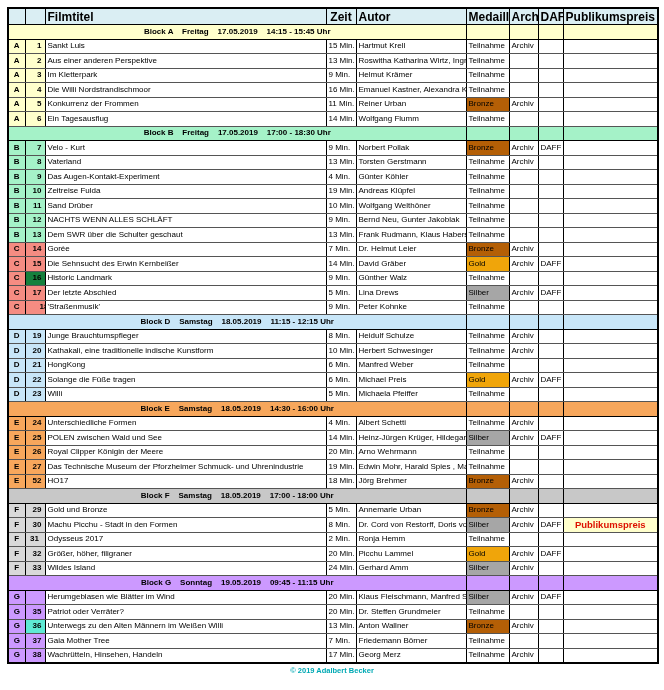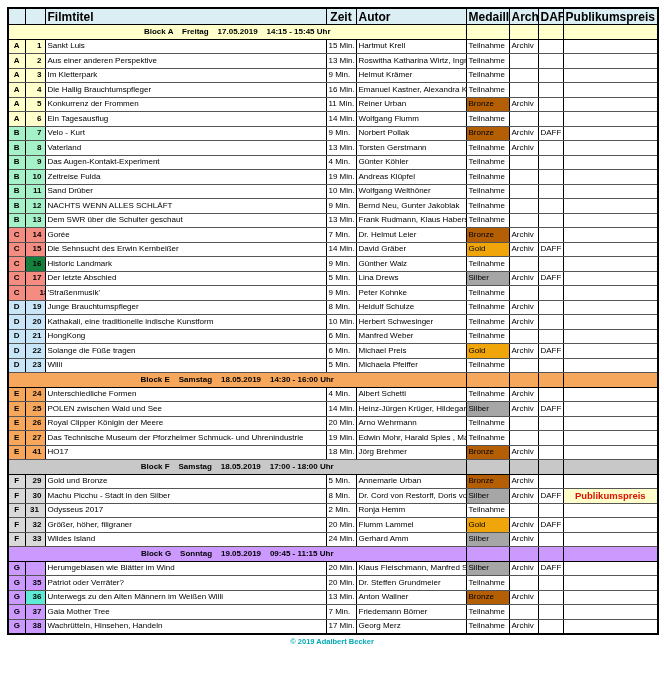--- a/index.html
+++ b/index.html
@@ -106,21 +106,21 @@
           <td class="c-zeit">9 Min.</td>
           <td class="c-autor">Helmut Krämer</td>
           <td class="c-medal">Teilnahme</td>
           <td class="c-archiv"></td>
           <td class="c-daff"></td>
           <td class="c-preis"></td>
         </tr>
         <tr>
           <td class="c-letter" style="background: rgb(255, 255, 204);">A</td>
           <td class="c-num" style="background: rgb(255, 255, 204);">4</td>
-          <td class="c-title">Die Hallig Brauchtumspfleger</td>
+          <td class="c-title">Die Willi Nordstrandischmoor</td>
           <td class="c-zeit">16 Min.</td>
           <td class="c-autor">Emanuel Kastner, Alexandra Kastner</td>
           <td class="c-medal">Teilnahme</td>
           <td class="c-archiv"></td>
           <td class="c-daff"></td>
           <td class="c-preis"></td>
         </tr>
         <tr>
           <td class="c-letter" style="background: rgb(255, 255, 204);">A</td>
           <td class="c-num" style="background: rgb(255, 255, 204);">5</td>
@@ -136,20 +136,27 @@
           <td class="c-letter" style="background: rgb(255, 255, 204);">A</td>
           <td class="c-num" style="background: rgb(255, 255, 204);">6</td>
           <td class="c-title">Ein Tagesausflug</td>
           <td class="c-zeit">14 Min.</td>
           <td class="c-autor">Wolfgang Flumm</td>
           <td class="c-medal">Teilnahme</td>
           <td class="c-archiv"></td>
           <td class="c-daff"></td>
           <td class="c-preis"></td>
         </tr>
+        <tr class="block-row">
+          <td colspan="5" class="block-label" style="background: rgb(165, 242, 200);">Block B    Freitag    17.05.2019    17:00 - 18:30 Uhr</td>
+          <td style="background: rgb(165, 242, 200);"></td>
+          <td style="background: rgb(165, 242, 200);"></td>
+          <td style="background: rgb(165, 242, 200);"></td>
+          <td style="background: rgb(165, 242, 200);"></td>
+        </tr>
         <tr>
           <td class="c-letter" style="background: rgb(165, 242, 200);">B</td>
           <td class="c-num" style="background: rgb(165, 242, 200);">7</td>
           <td class="c-title">Velo - Kurt</td>
           <td class="c-zeit">9 Min.</td>
           <td class="c-autor">Norbert Pollak</td>
           <td class="c-medal" style="background: rgb(180, 95, 6);">Bronze</td>
           <td class="c-archiv">Archiv</td>
           <td class="c-daff">DAFF</td>
           <td class="c-preis"></td>
@@ -268,20 +275,27 @@
           <td class="c-letter" style="background: rgb(245, 140, 130);">C</td>
           <td class="c-num" style="background: rgb(245, 140, 130); padding-left: 14px;">18</td>
           <td class="c-title">'Straßenmusik'</td>
           <td class="c-zeit">9 Min.</td>
           <td class="c-autor">Peter Kohnke</td>
           <td class="c-medal">Teilnahme</td>
           <td class="c-archiv"></td>
           <td class="c-daff"></td>
           <td class="c-preis"></td>
         </tr>
+        <tr class="block-row">
+          <td colspan="5" class="block-label" style="background: rgb(200, 230, 248);">Block D    Samstag    18.05.2019    11:15 - 12:15 Uhr</td>
+          <td style="background: rgb(200, 230, 248);"></td>
+          <td style="background: rgb(200, 230, 248);"></td>
+          <td style="background: rgb(200, 230, 248);"></td>
+          <td style="background: rgb(200, 230, 248);"></td>
+        </tr>
         <tr>
           <td class="c-letter" style="background: rgb(200, 230, 248);">D</td>
           <td class="c-num" style="background: rgb(200, 230, 248);">19</td>
           <td class="c-title">Junge Brauchtumspfleger</td>
           <td class="c-zeit">8 Min.</td>
           <td class="c-autor">Heidulf Schulze</td>
           <td class="c-medal">Teilnahme</td>
           <td class="c-archiv">Archiv</td>
           <td class="c-daff"></td>
           <td class="c-preis"></td>
@@ -376,21 +390,21 @@
           <td class="c-title">Das Technische Museum der Pforzheimer Schmuck- und Uhrenindustrie</td>
           <td class="c-zeit">19 Min.</td>
           <td class="c-autor">Edwin Mohr, Harald Spies , Manfred Fless</td>
           <td class="c-medal">Teilnahme</td>
           <td class="c-archiv"></td>
           <td class="c-daff"></td>
           <td class="c-preis"></td>
         </tr>
         <tr>
           <td class="c-letter" style="background: rgb(247, 167, 92);">E</td>
-          <td class="c-num" style="background: rgb(247, 167, 92);">41</td>
+          <td class="c-num" style="background: rgb(247, 167, 92);">52</td>
           <td class="c-title">HO17</td>
           <td class="c-zeit">18 Min.</td>
           <td class="c-autor">Jörg Brehmer</td>
           <td class="c-medal" style="background: rgb(180, 95, 6);">Bronze</td>
           <td class="c-archiv">Archiv</td>
           <td class="c-daff"></td>
           <td class="c-preis"></td>
         </tr>
         <tr class="block-row">
           <td colspan="5" class="block-label" style="background: rgb(200, 200, 200);">Block F    Samstag    18.05.2019    17:00 - 18:00 Uhr</td>
@@ -406,21 +420,21 @@
           <td class="c-zeit">5 Min.</td>
           <td class="c-autor">Annemarie Urban</td>
           <td class="c-medal" style="background: rgb(180, 95, 6);">Bronze</td>
           <td class="c-archiv">Archiv</td>
           <td class="c-daff"></td>
           <td class="c-preis"></td>
         </tr>
         <tr>
           <td class="c-letter" style="background: rgb(217, 217, 217);">F</td>
           <td class="c-num" style="background: rgb(217, 217, 217);">30</td>
-          <td class="c-title">Machu Picchu - Stadt in den Silber</td>
+          <td class="c-title">Machu Picchu - Stadt in den Formen</td>
           <td class="c-zeit">8 Min.</td>
           <td class="c-autor">Dr. Cord von Restorff, Doris von Restorff</td>
           <td class="c-medal" style="background: rgb(166, 166, 166);">Silber</td>
           <td class="c-archiv">Archiv</td>
           <td class="c-daff">DAFF</td>
           <td class="c-preis award" style="background: rgb(255, 255, 204); color: rgb(221, 17, 0);">Publikumspreis</td>
         </tr>
         <tr>
           <td class="c-letter" style="background: rgb(217, 217, 217);">F</td>
           <td class="c-num" style="background: rgb(217, 217, 217); text-align: center;">31</td>
@@ -430,21 +444,21 @@
           <td class="c-medal">Teilnahme</td>
           <td class="c-archiv"></td>
           <td class="c-daff"></td>
           <td class="c-preis"></td>
         </tr>
         <tr>
           <td class="c-letter" style="background: rgb(217, 217, 217);">F</td>
           <td class="c-num" style="background: rgb(217, 217, 217);">32</td>
           <td class="c-title">Größer, höher, filigraner</td>
           <td class="c-zeit">20 Min.</td>
-          <td class="c-autor">Flumm Lammel</td>
+          <td class="c-autor">Picchu Lammel</td>
           <td class="c-medal" style="background: rgb(240, 165, 10);">Gold</td>
           <td class="c-archiv">Archiv</td>
           <td class="c-daff">DAFF</td>
           <td class="c-preis"></td>
         </tr>
         <tr>
           <td class="c-letter" style="background: rgb(217, 217, 217);">F</td>
           <td class="c-num" style="background: rgb(217, 217, 217);">33</td>
           <td class="c-title">Wildes Island</td>
           <td class="c-zeit">24 Min.</td>

